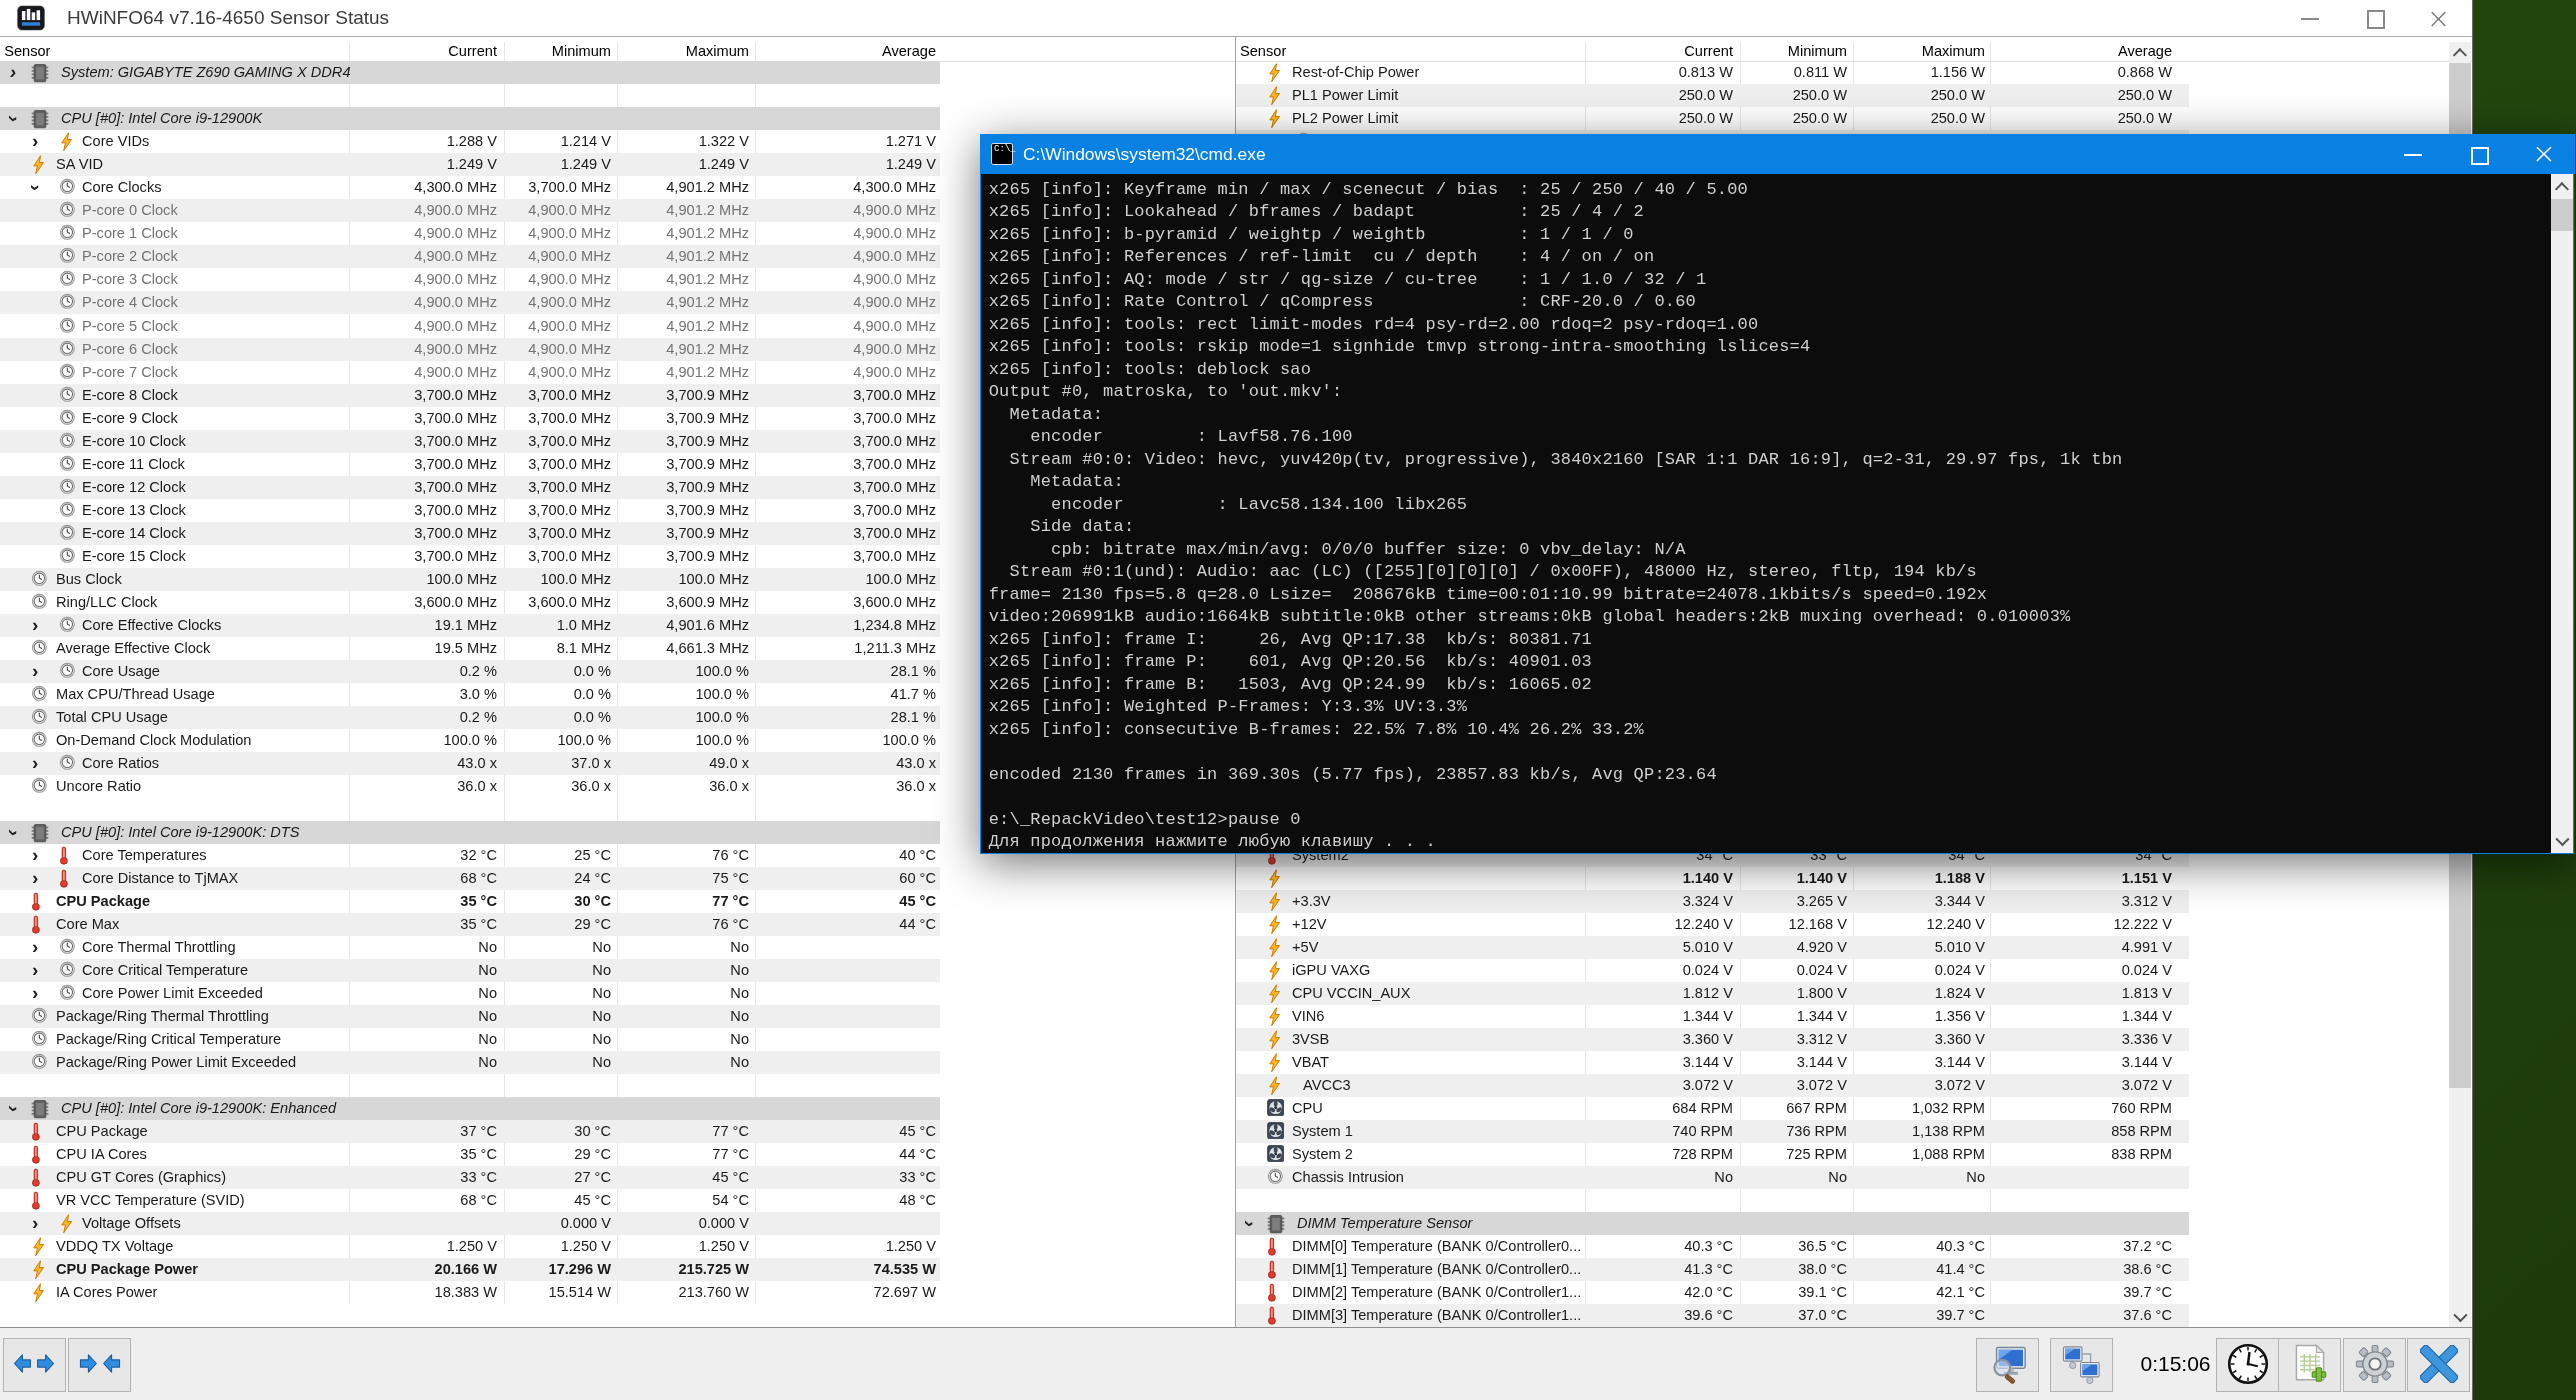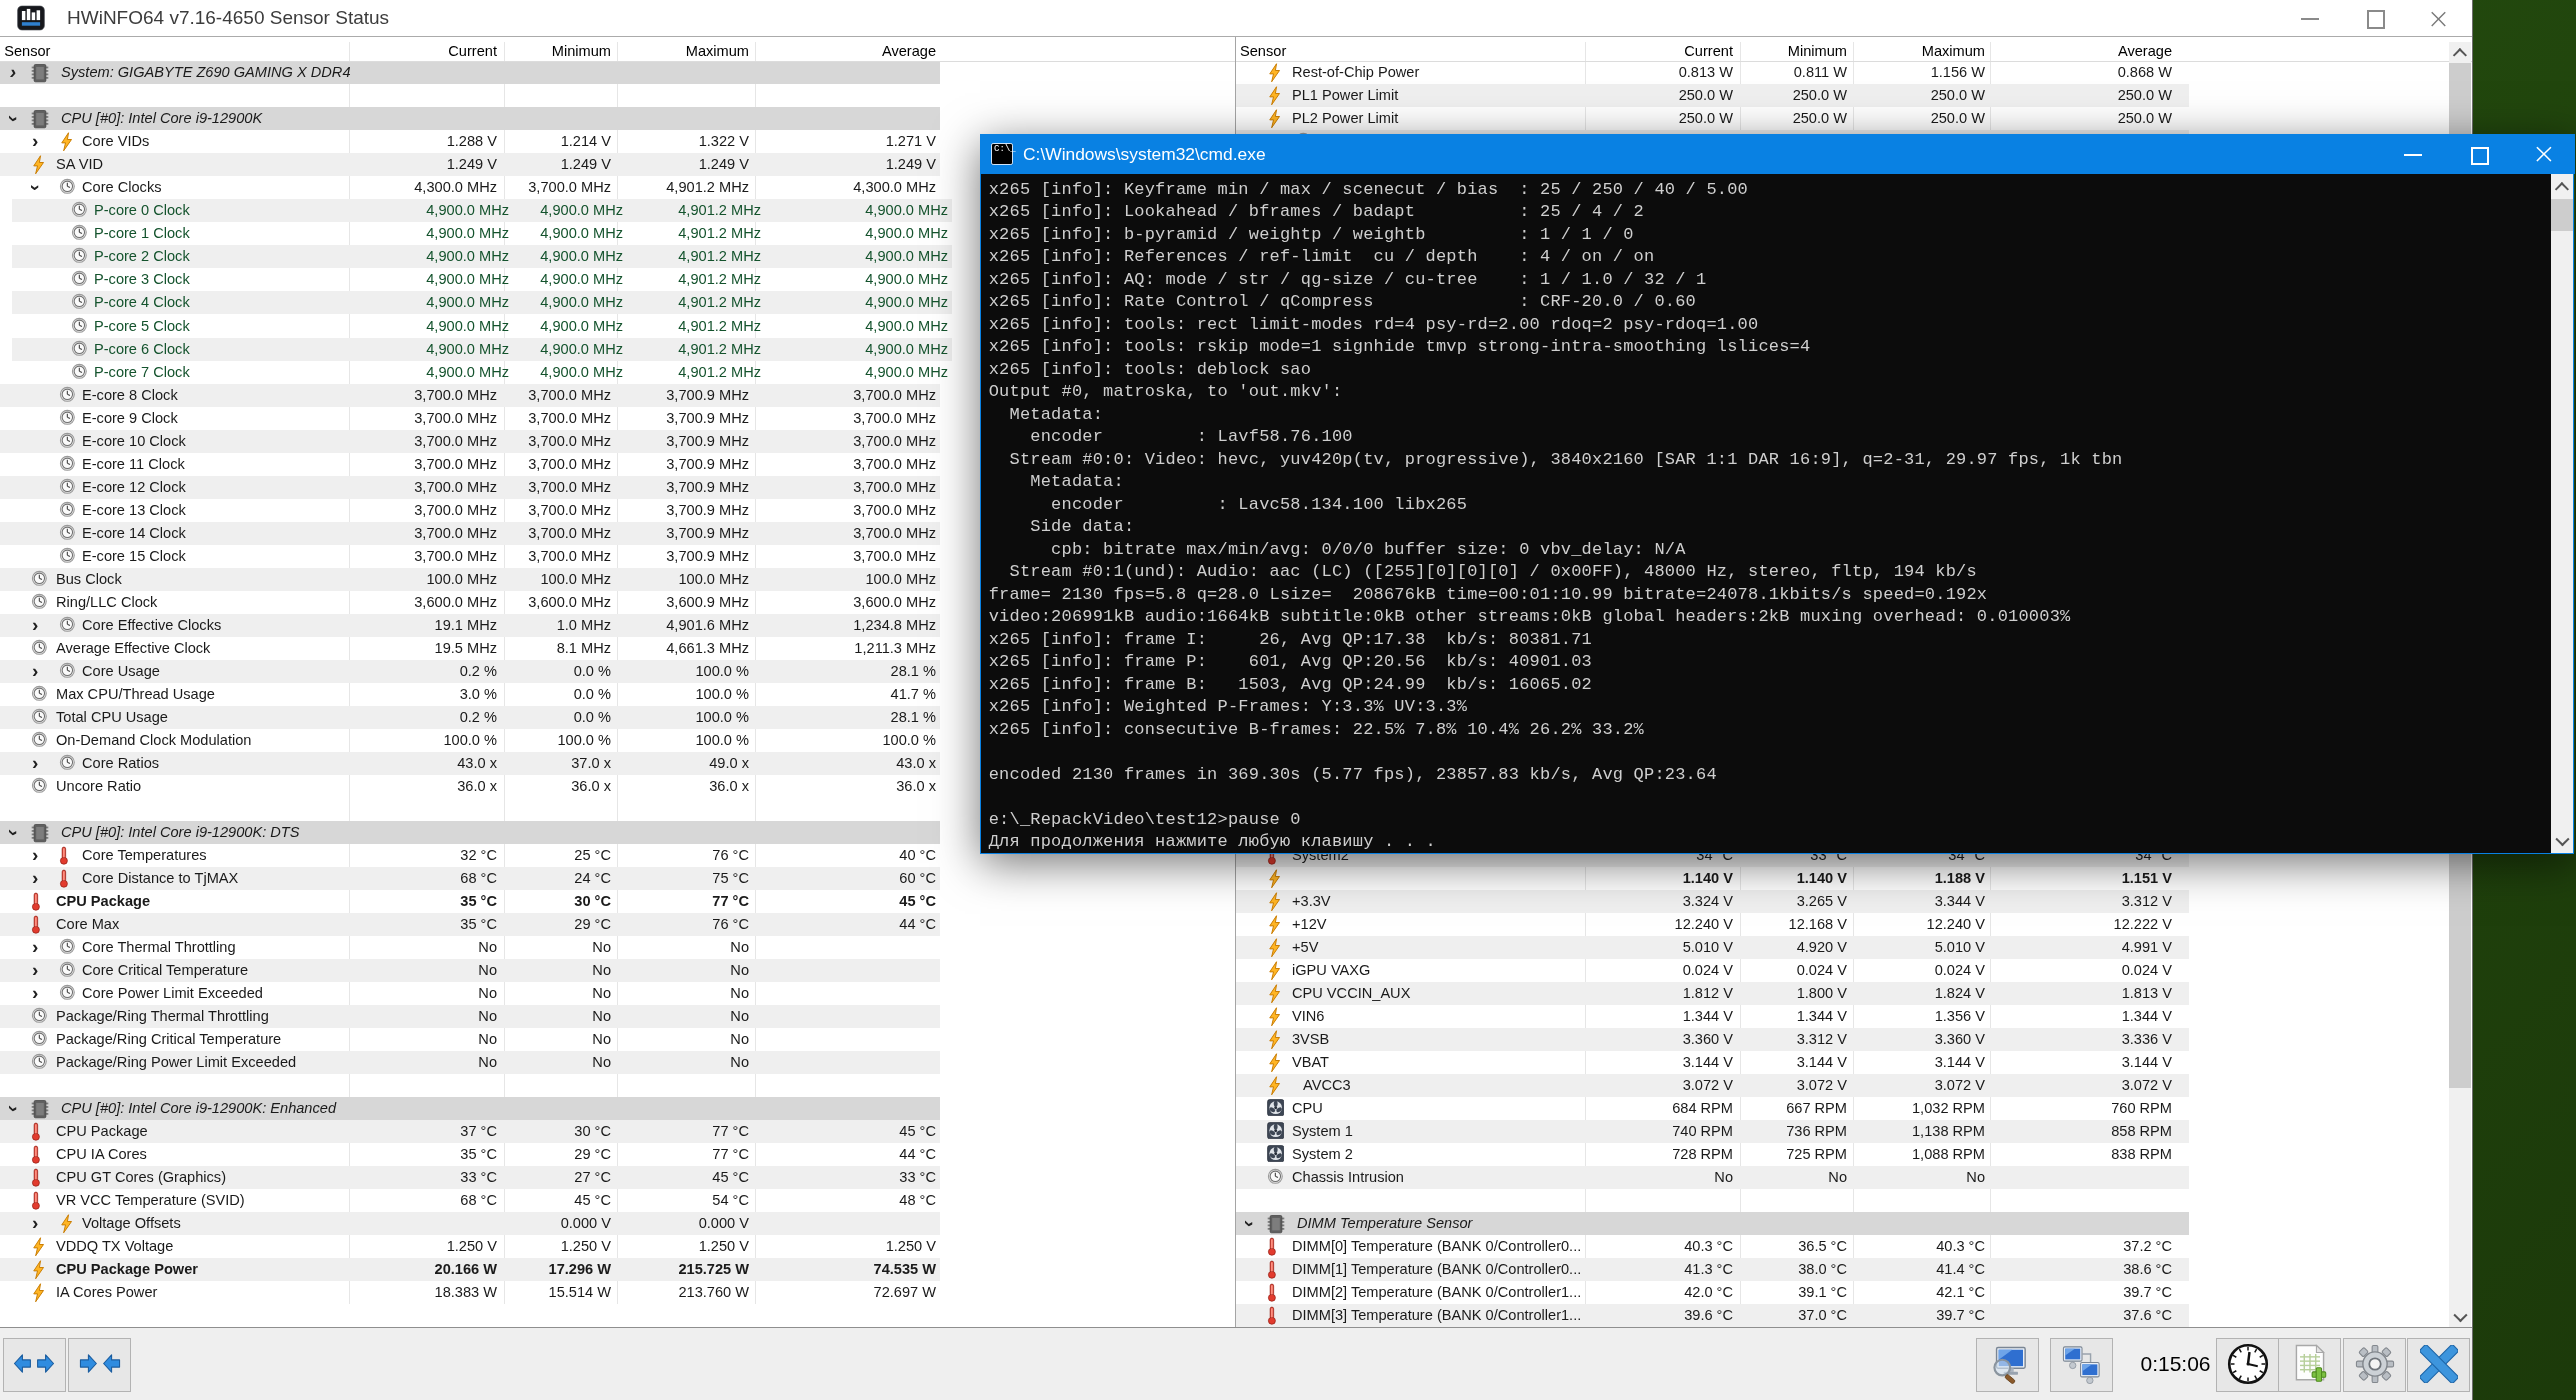--- a/index.html
+++ b/index.html
@@ -25,21 +25,21 @@
   #header-underline{position:absolute;left:0;top:61px;width:2472px;height:0.7px;background:#dcdcdc;}
   #panel-divider{position:absolute;left:1235px;top:37px;width:0.7px;height:1290px;background:#a5a5a5;}
   .vsep{position:absolute;top:42px;width:0.7px;background:#e6e6e6;}
   .hwrow{position:absolute;height:23px;line-height:23px;font-size:14.6px;color:#1a1a1a;white-space:nowrap;}
   .hwrow .stripe{position:absolute;left:0;top:0;height:23px;}
   .hwrow .lbl{position:absolute;top:0;}
   .hwrow .val{position:absolute;top:0;width:153px;text-align:right;}
   .hwrow .chev{position:absolute;top:-0.7px;font-size:19px;font-weight:600;color:#222;}
   .chev.down{transform:rotate(90deg);transform-origin:50% 55%;}
   .hwrow .ric{position:absolute;top:2.1px;}
-  .green{color:#14532d;margin-left:12px;}
+  .green{color:#737373;}
   .boldrow{font-weight:bold;}
   .sectionrow{font-style:italic;}
   
   #rsb{position:absolute;left:2449px;top:42px;width:21.6px;height:1285px;background:#f0f0f0;}
   #rsb .arrow{position:absolute;left:0;width:21.6px;height:21px;color:#555;text-align:center;}
   #rsb-thumb{position:absolute;left:0;top:21px;width:21.6px;height:1025px;background:#cdcdcd;}
   .sb-ch{display:inline-block;width:8.4px;height:8.4px;border:solid #555;border-width:2.1px 2.1px 0 0;}
   .sb-up{transform:rotate(-45deg);margin-top:8.4px;}
   .sb-dn{transform:rotate(135deg);margin-top:4.2px;}
   

